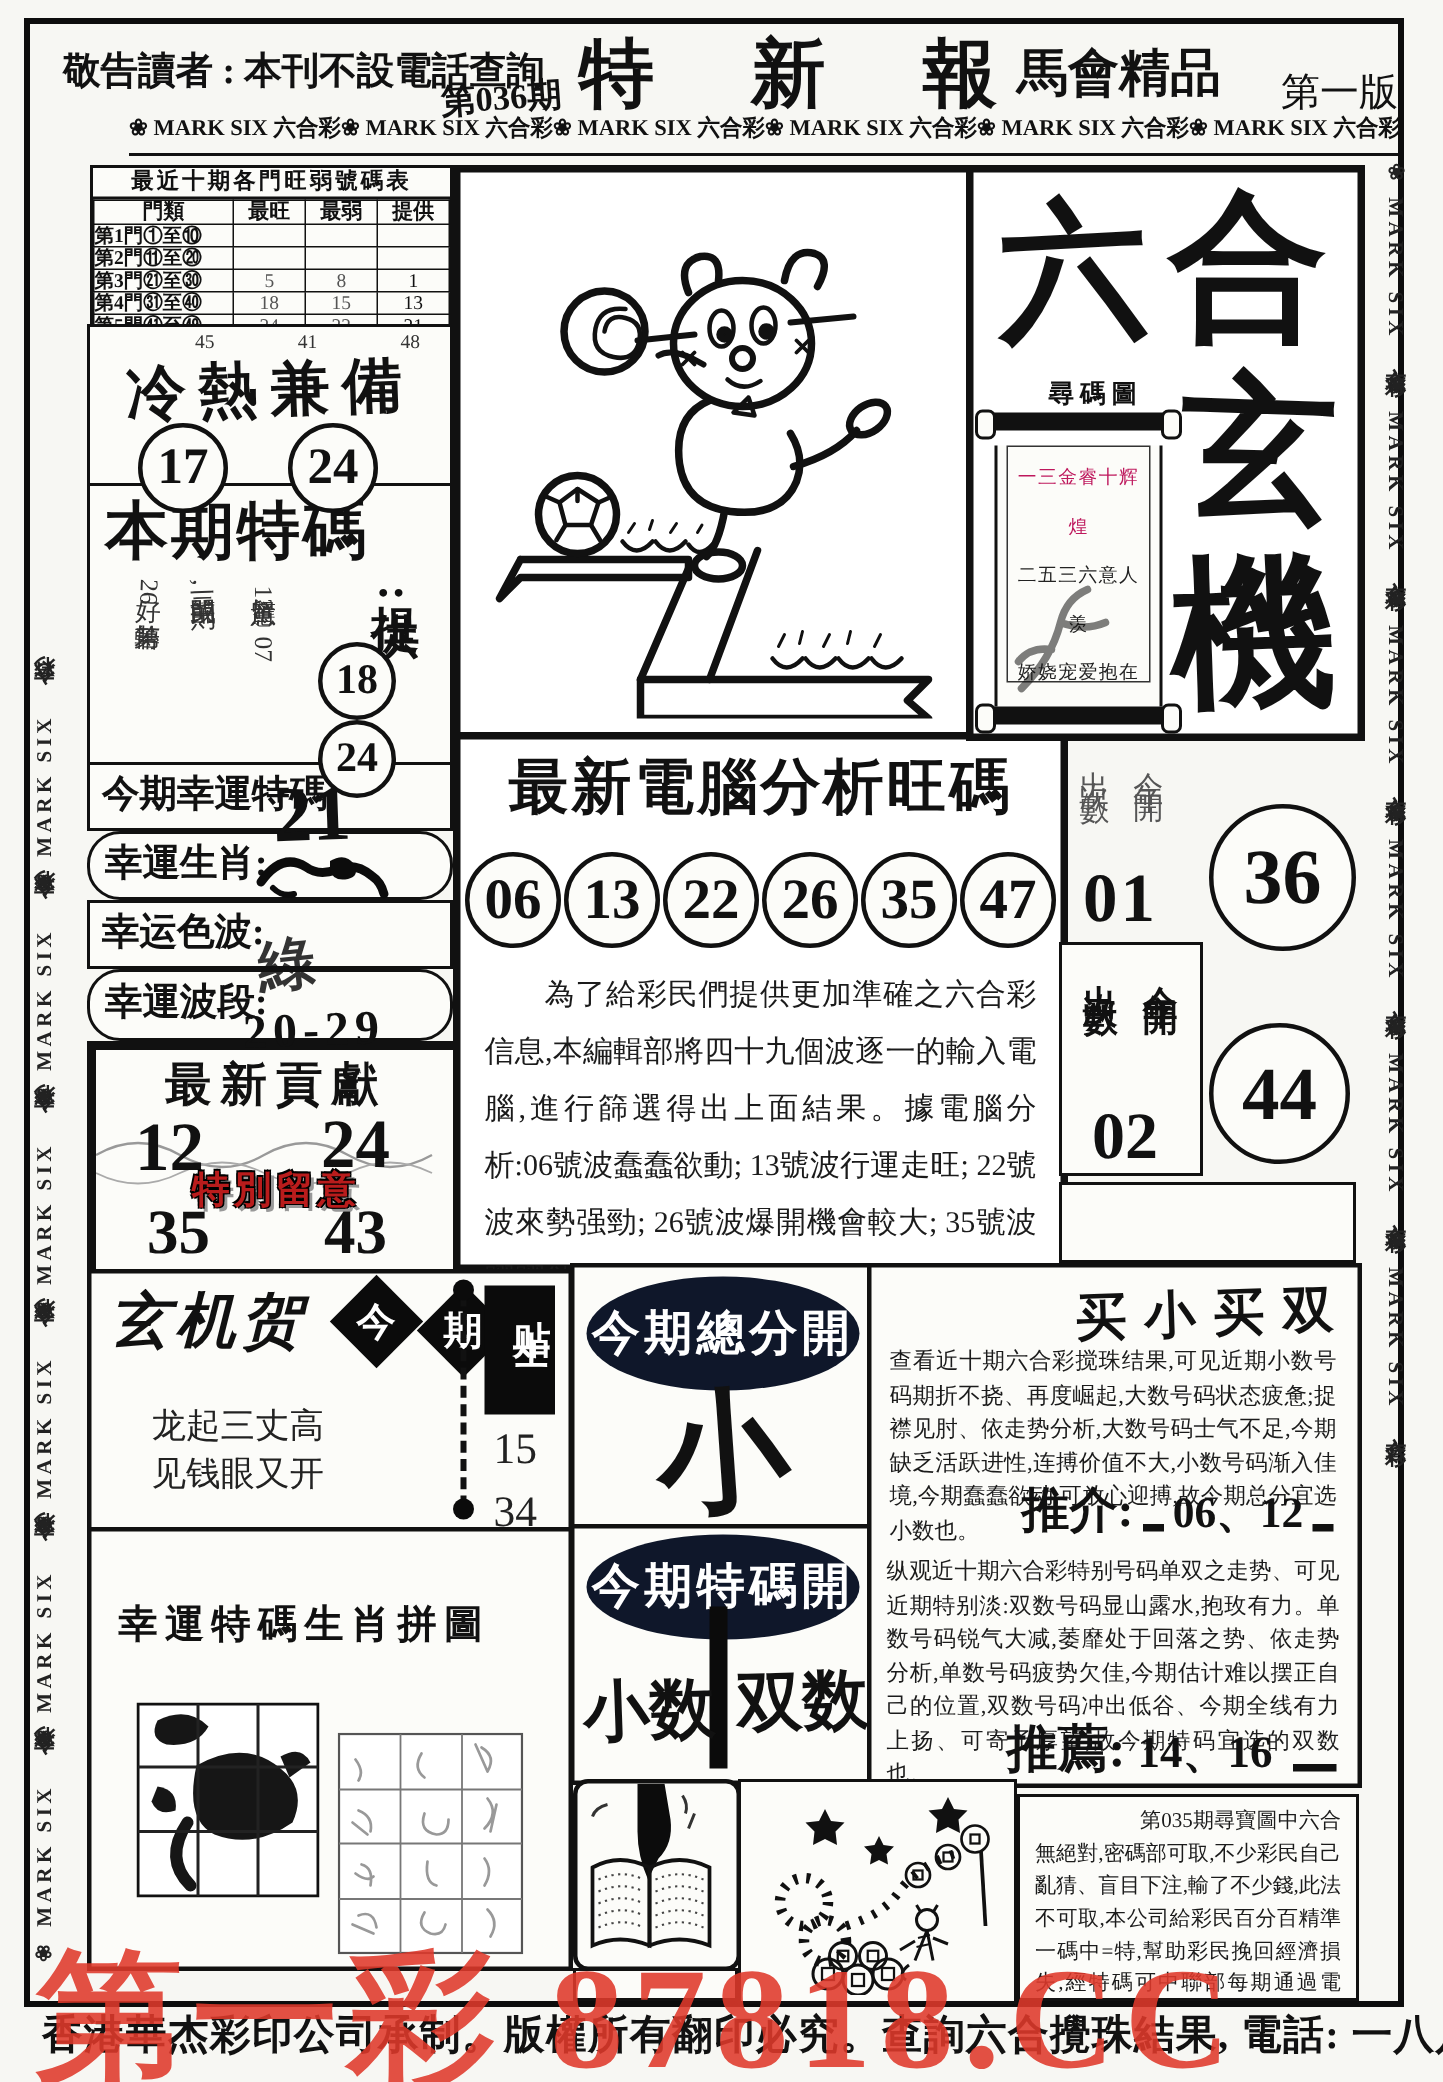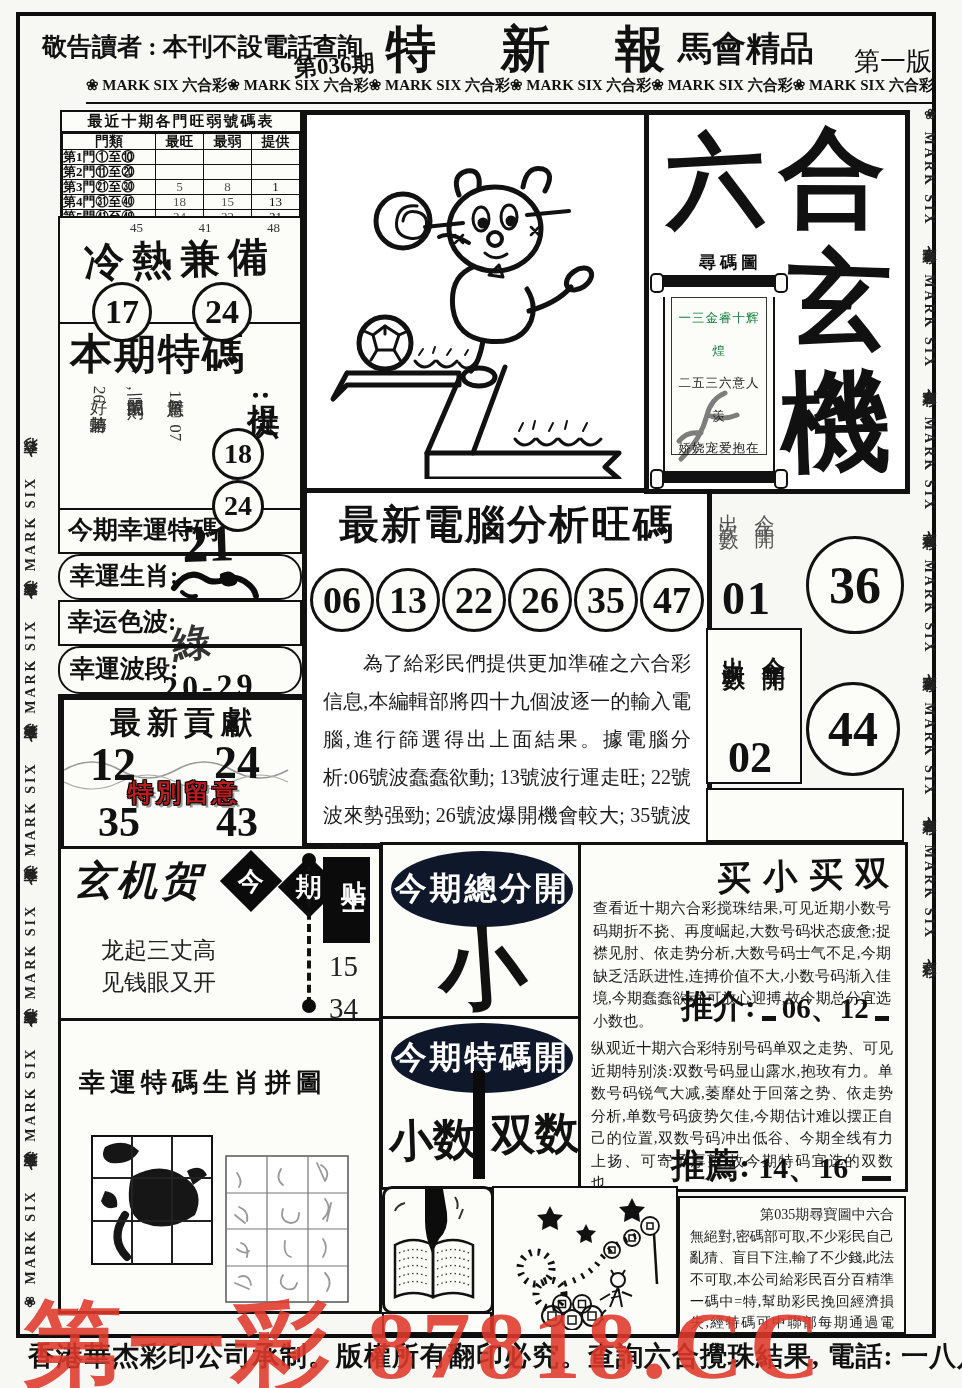--- a/index.html
+++ b/index.html
@@ -234,21 +234,21 @@
     <div class="abs" style="left:132px;top:234px;font-size:110px;font-weight:900;transform:rotate(-2deg);">機</div>
     <div class="abs" style="left:50px;top:136px;font-size:17px;font-weight:bold;letter-spacing:4px;">尋碼圖</div>
 
     <div class="abs" style="left:6px;top:160px;width:128px;height:202px;">
       <div style="height:12px;background:#111;border-radius:6px;position:relative;">
         <span style="position:absolute;left:-5px;top:-2px;width:10px;height:16px;background:#fcfcf9;border:2px solid #111;border-radius:5px;"></span>
         <span style="position:absolute;right:-5px;top:-2px;width:10px;height:16px;background:#fcfcf9;border:2px solid #111;border-radius:5px;"></span>
       </div>
       <div style="border:2px solid #111;border-top:none;border-bottom:none;margin:0 8px;height:174px;background:#fcfcf9;">
         <div style="border:1.5px solid #333;margin:10px 6px;height:148px;padding:4px 2px;overflow:hidden;">
-            <div style="font-size:12.5px;letter-spacing:1px;line-height:2.6;color:#15803d;text-align:center;">一三金睿十辉煌</div>
+            <div style="font-size:12.5px;letter-spacing:1px;line-height:2.6;color:#be185d;text-align:center;">一三金睿十辉煌</div>
             <div style="font-size:12.5px;letter-spacing:1px;line-height:2.6;color:#222;text-align:center;">二五三六意人羡</div>
             <div style="font-size:12.5px;letter-spacing:1px;line-height:2.6;color:#222;text-align:center;">娇娆宠爱抱在怀</div>
           </div>
       </div>
       <div style="height:12px;background:#111;border-radius:6px;position:relative;">
         <span style="position:absolute;left:-5px;top:-2px;width:10px;height:16px;background:#fcfcf9;border:2px solid #111;border-radius:5px;"></span>
         <span style="position:absolute;right:-5px;top:-2px;width:10px;height:16px;background:#fcfcf9;border:2px solid #111;border-radius:5px;"></span>
       </div>
       <svg class="abs" style="left:16px;top:92px;" width="90" height="96" viewBox="0 0 90 96">
         <path d="M10,92 q20,-20 26,-44 q4,-16 18,-22 M36,48 q16,6 30,0 M30,66 q-14,-2 -22,8" fill="none" stroke="rgba(20,20,20,.55)" stroke-width="5" stroke-linecap="round"></path>

